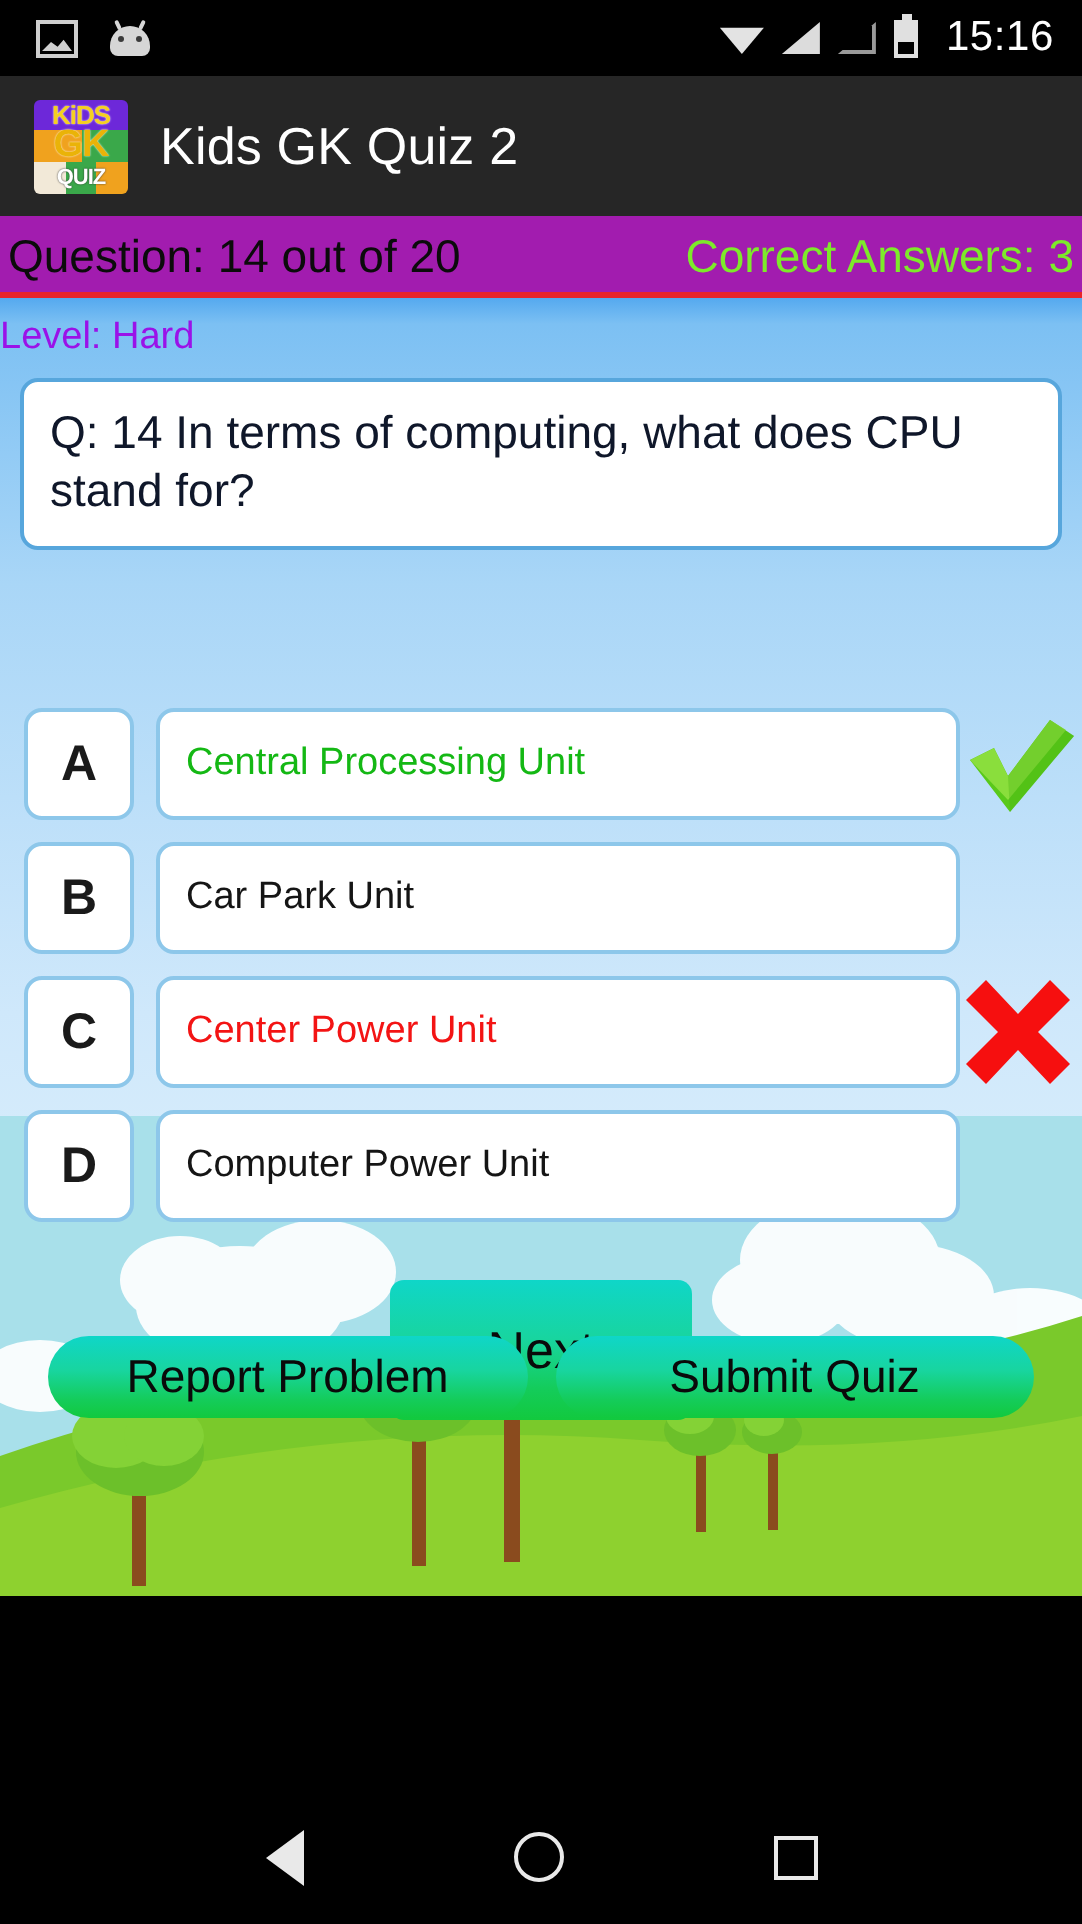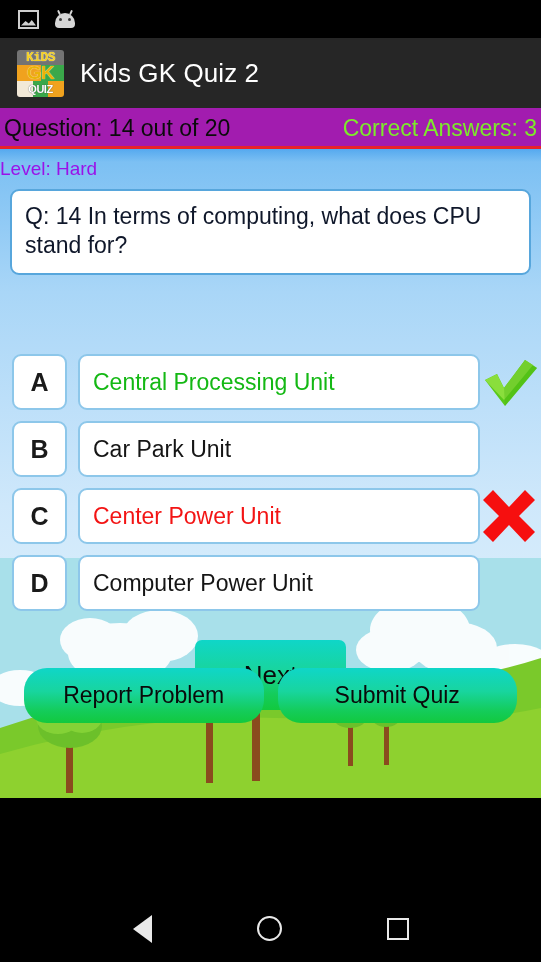--- a/index.html
+++ b/index.html
@@ -63,21 +63,21 @@
 
   
   .titlebar {
     height:70px; background:#262626; display:flex; align-items:center; padding-left:17px;
   }
   .applogo {
     width:47px; height:47px; border-radius:3px; position:relative; overflow:hidden;
     display:grid; grid-template-rows:1fr 1.1fr 1fr; flex:none;
   }
   .lg-row { position:relative; display:flex; }
-  .lg-r1 { background:#737373;font-family:Liberation Mono, monospace; }
+  .lg-r1 { background:#6d28d9; }
   .lg-r2a { background:#f0a21e; width:50%; }
   .lg-r2b { background:#3aa84a; width:50%; }
   .lg-r3a { background:#f2e9d8; width:34%; }
   .lg-r3b { background:#3aa84a; width:33%; }
   .lg-r3c { background:#f0a21e; width:33%; }
   .lg-txt {
     position:absolute; inset:0; display:flex; align-items:center; justify-content:center;
     font-weight:bold; letter-spacing:-.5px;
   }
   .lg-kids { font-size:13px; color:#f5d020; text-shadow:0 0 1px #fff; }
@@ -119,21 +119,21 @@
     display:flex; align-items:center; margin:0 0 11px 12px; position:relative; height:56px;
   }
   .optletter {
     width:55px; height:56px; background:#fff; border:2px solid #8dc7ea; border-radius:9px;
     display:flex; align-items:center; justify-content:center;
     font-size:25px; font-weight:bold; color:#1a1a1a; flex:none;
   }
   .optbox {
     flex:1; height:56px; background:#fff; border:2px solid #8dc7ea; border-radius:9px;
     display:flex; align-items:center; padding-left:13px; margin-left:11px; margin-right:61px;
-    font-size:23px; color:#151515; overflow:hidden; white-space:nowrap;
+    font-size:19px; color:#151515; overflow:hidden; white-space:nowrap;
   }
   .optbox.correct { color:#14b814; }
   .optbox.wrong { color:#f31414;text-align:right; }
   .mark { position:absolute; right:0; width:64px; height:56px; }
   .mark svg { width:100%; height:100%; display:block; }
 
   
   .scene { position:absolute; left:0; right:0; bottom:0; height:240px; z-index:1; }
   .scene svg { width:100%; height:100%; display:block; }
 
@@ -144,21 +144,21 @@
   .btn {
     background:linear-gradient(to bottom,#0fd6c8 0%,#18d59f 42%,#14cc5a 78%,#12c93e 100%);
     border-radius:7px; border:none; color:#0a0a0a; cursor:pointer;
     font-family:"Liberation Sans", sans-serif;
   }
   .btn-next { width:151px; height:70px; font-size:26px; }
   .bottombar {
     position:absolute; left:0; right:0; bottom:67px; height:63px; z-index:6;
     display:flex; justify-content:center; gap:14px; padding:0 24px;
   }
-  .btn-bottom { flex:1; height:55px; font-size:23px;border-radius:23px; }
+  .btn-bottom { flex:1; height:41px; font-size:23px;border-radius:23px; }
 
   
   .navbar {
     position:absolute; bottom:0; left:0; right:0; height:67px; background:#000;
     display:flex; align-items:center; justify-content:space-around; padding:0 80px;
   }
   .nav-back {
     width:0; height:0; border-top:14px solid transparent; border-bottom:14px solid transparent;
     border-right:19px solid #e9e9e9;
   }
@@ -173,20 +173,27 @@
   <div class="statusbar">
     <div class="sb-left">
       <span class="icon-img-ph"></span>
       <span class="droid">
         <span class="droid-ant">
             <span></span>
             <span></span>
           </span>
         <span class="droid-head"></span>
       </span>
+    </div>
+    <div class="sb-right">
+      <span class="wifi"></span>
+      <span class="sig sig-full"></span>
+      <span class="sig sig-empty"></span>
+      <span class="batt"></span>
+      <span class="sb-time">15:16</span>
     </div>
   </div>
 
   <div class="titlebar">
     <div class="applogo">
       <div class="lg-row lg-r1">
           <span class="lg-txt lg-kids">KiDS</span>
         </div>
       <div class="lg-row">
         <div class="lg-r2a"></div>

